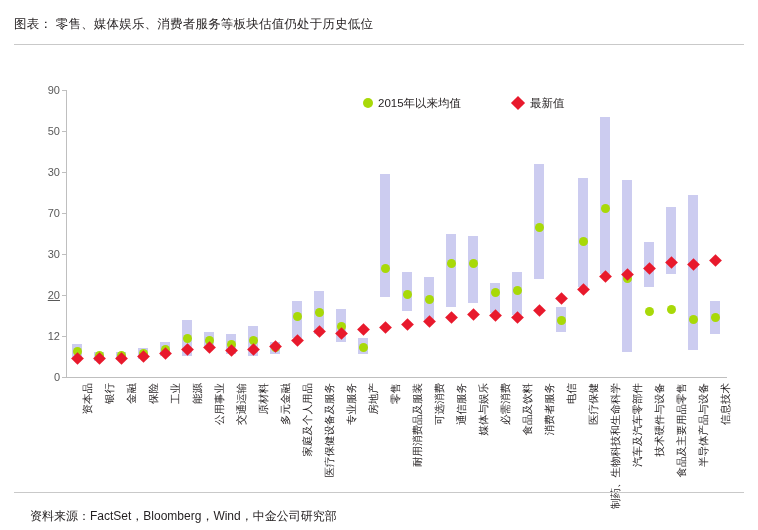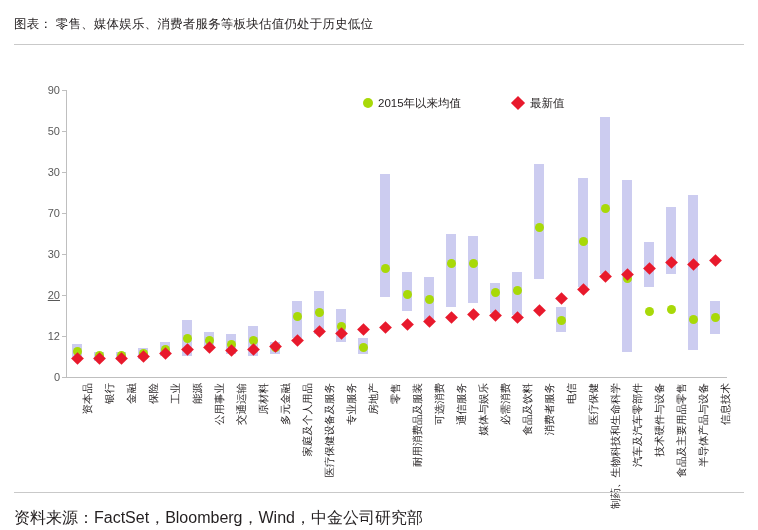--- a/index.html
+++ b/index.html
@@ -39,23 +39,23 @@
   .rule-bottom {
     position: absolute;
     left: 14px;
     top: 492px;
     width: 730px;
     height: 1px;
     background: #c9c9c9;
   }
   .source {
     position: absolute;
-    left: 14px;
+    left: 30px;
     top: 508px;
-    font-size: 16px;
+    font-size: 12px;
     color: #231f20;
     white-space: nowrap;
   }
 
   
   #chart {
     position: absolute;
     left: 14px;
     top: 52px;
     width: 730px;

